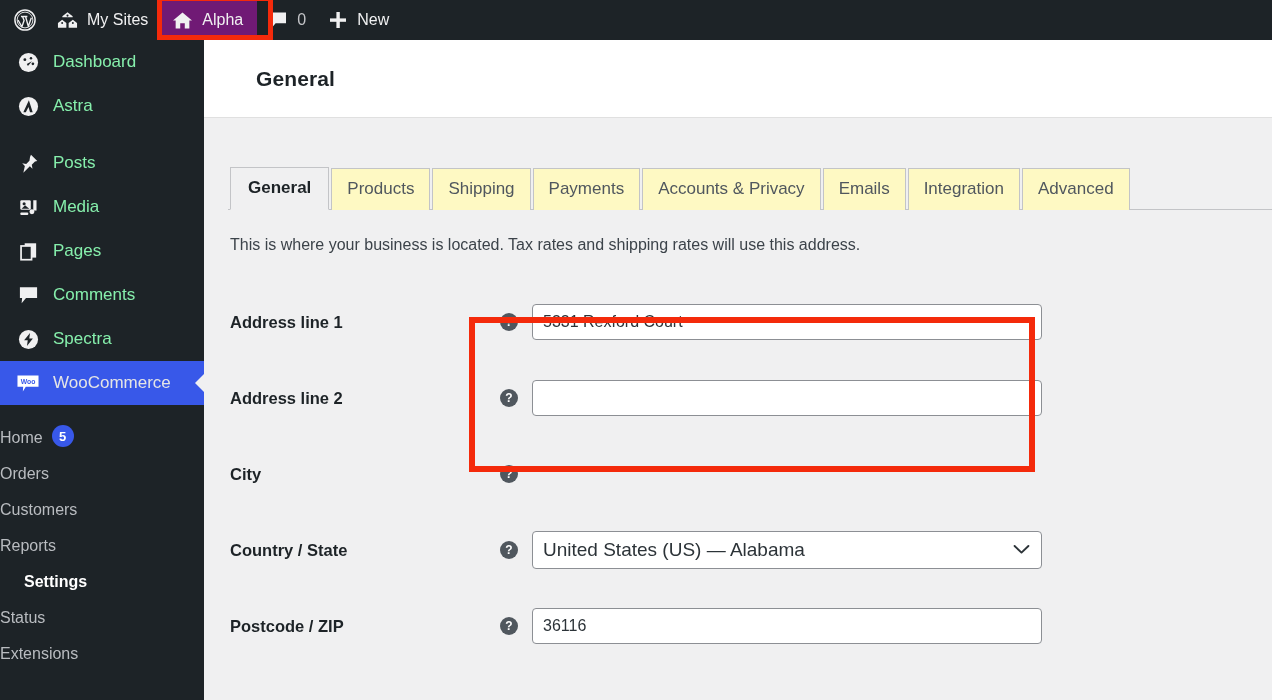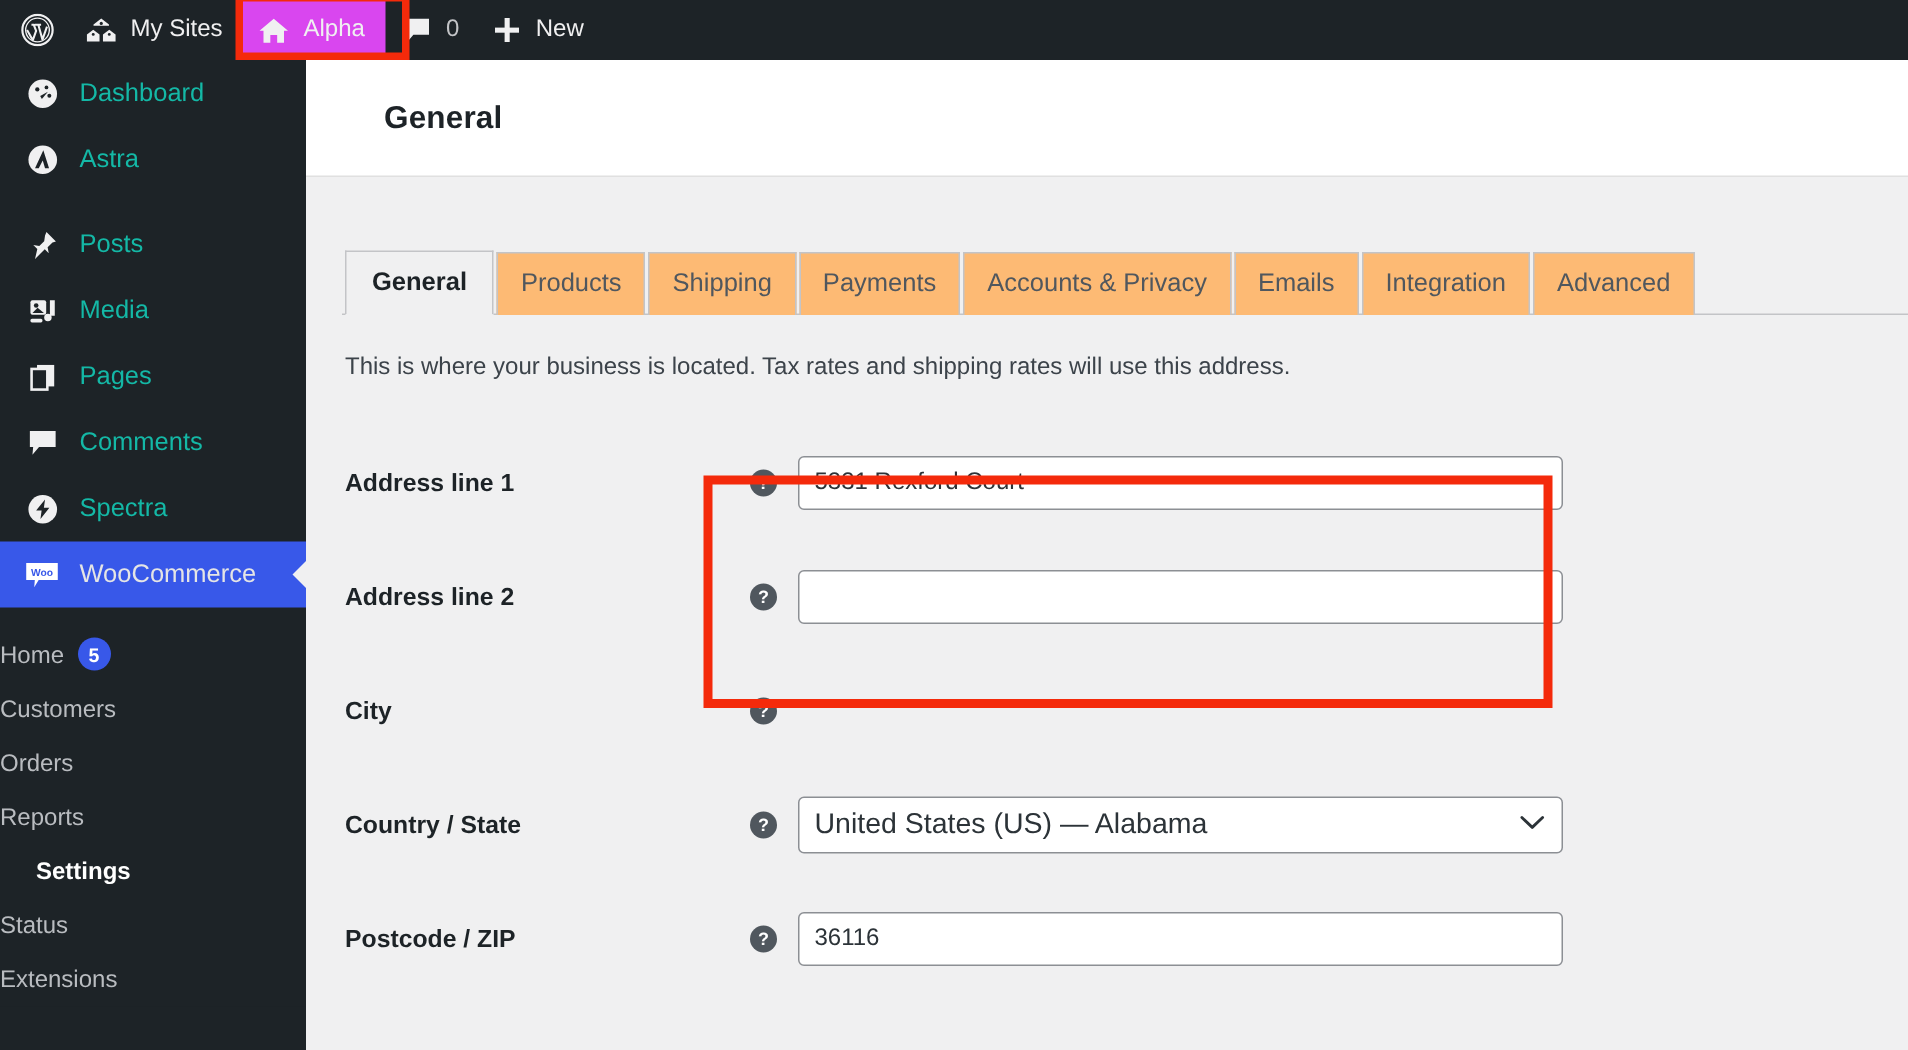--- a/index.html
+++ b/index.html
@@ -19,21 +19,21 @@
     color: #f0f0f1;
     z-index: 30;
   }
   .ab-item {
     display: flex; align-items: center; gap: 9px;
     height: 40px; padding: 0 11px;
     font-size: 16px; color: #f0f0f1;
     white-space: nowrap;
   }
   .ab-item.wp-logo { padding: 0 10px 0 14px; }
-  .ab-item.site-alpha { background: #d946ef; padding: 0 14px 0 13px; }
+  .ab-item.site-alpha { background: #701a75; padding: 0 14px 0 13px; }
   .ab-icon { display: inline-flex; align-items: center; justify-content: center; }
   .ab-count { font-size: 16px; color: #c3c4c7; }
 
   #alpha-highlight {
     position: absolute;
     left: 157px; top: -4px;
     width: 116px; height: 44px;
     border: 5px solid #f42a0b;
     z-index: 31;
     pointer-events: none;
@@ -42,21 +42,21 @@
   
   #sidebar {
     position: absolute; top: 40px; left: 0;
     width: 204px; height: 660px;
     background: #1d2327;
     z-index: 20;
   }
   .menu-item {
     display: flex; align-items: center;
     height: 44px; padding-left: 11px;
-    color: #14b8a6; font-size: 17px;
+    color: #86efac; font-size: 17px;
     position: relative;
   }
   .menu-item .mi-icon {
     width: 34px; display: inline-flex;
     align-items: center; justify-content: center;
     margin-right: 8px;
   }
   .menu-item.current {
     background: #3858e9; color: #e5e5e5; font-weight: 400;
   }
@@ -104,21 +104,21 @@
 
   
   #tabs-wrap { padding: 48px 0 0 24px; }
   #tabs {
     display: flex; align-items: flex-end;
     border-bottom: 1px solid #c3c4c7;
     padding-left: 2px;
     height: 44px;
   }
   .tab {
-    background: #fdba74;
+    background: #fef9c3;
     border: 1px solid #c3c4c7;
     border-bottom: none;
     margin-right: 2px; margin-bottom: -1px;
     padding: 10px 15px 11px 15px;
     font-size: 17px; color: #50575e;
     line-height: 20px;
     white-space: nowrap;
   }
   .tab.active {
     background: #f0f0f1;
@@ -334,24 +334,24 @@
     </span>
     <span>WooCommerce</span>
   </div>
 
   <div class="submenu">
     <div class="submenu-item">
       <span>Home</span>
       <span class="badge">5</span>
     </div>
     <div class="submenu-item">
+      <span>Orders</span>
+    </div>
+    <div class="submenu-item">
       <span>Customers</span>
-    </div>
-    <div class="submenu-item">
-      <span>Orders</span>
     </div>
     <div class="submenu-item">
       <span>Reports</span>
     </div>
     <div class="submenu-item current">
       <span>Settings</span>
     </div>
     <div class="submenu-item">
       <span>Status</span>
     </div>

